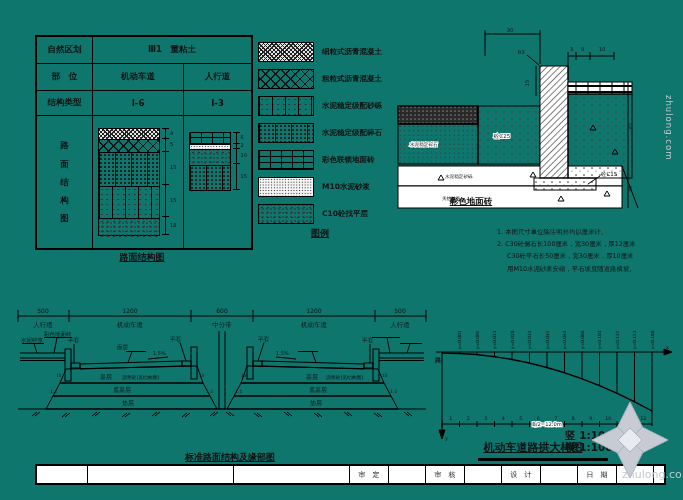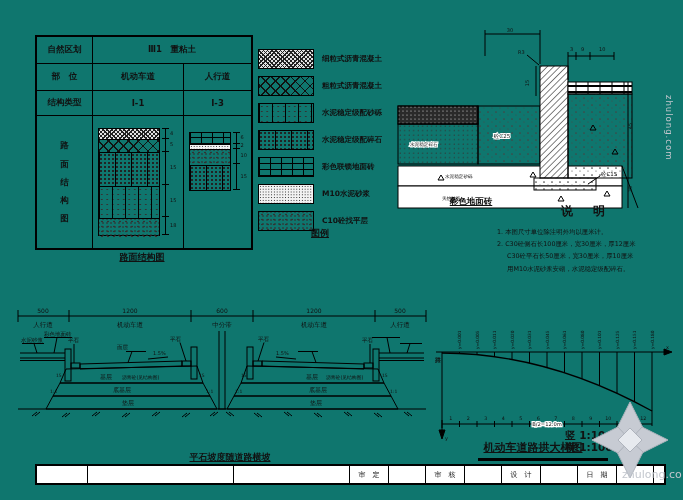--- a/index.html
+++ b/index.html
@@ -65,21 +65,21 @@
 
 <div class="sheet">
 
   <div class="abs stable">
     <div class="c">自然区划</div>
     <div class="c noR" style="grid-column:2/4">Ⅲ1　重粘土</div>
     <div class="c">部　位</div>
     <div class="c">机动车道</div>
     <div class="c noR">人行道</div>
     <div class="c">结构类型</div>
-    <div class="c">Ⅰ-1</div>
+    <div class="c">Ⅰ-6</div>
     <div class="c noR">Ⅰ-3</div>
     <div class="c noB">
       <div class="vertlabel">路面结构图</div>
     </div>
 
     <div class="c noB">
       <div style="position:relative;width:80px;height:108px;">
         <div class="stack" style="width:60px;height:106px;">
           <div class="layer pat-fine" style="height:10px"></div>
           <div class="layer pat-coarse" style="height:12px"></div>
@@ -122,21 +122,21 @@
           <span class="dimnum" style="top:5px">6</span>
           <span class="dimnum" style="top:13px">2</span>
           <span class="dimnum" style="top:23px">10</span>
           <span class="dimnum" style="top:44px">15</span>
         </div>
       </div>
     </div>
   </div>
   <div class="abs cap" style="left:35px;top:251px;width:214px;font-size:9px;">路面结构图</div>
 
-  <div class="abs" style="left:258px;top:49px;">
+  <div class="abs" style="left:258px;top:42px;">
     <div class="legend-row">
       <div class="legend-sw pat-fine"></div>
       <div class="legend-lb">细粒式沥青混凝土</div>
       </div>
     <div class="legend-row">
       <div class="legend-sw pat-coarse"></div>
       <div class="legend-lb">粗粒式沥青混凝土</div>
       </div>
     <div class="legend-row">
       <div class="legend-sw pat-gravel"></div>
@@ -234,26 +234,25 @@
       <text x="242" y="163" transform="rotate(-90 242 163)" text-anchor="middle">35</text>
       <text x="112" y="112" font-size="5.5" text-anchor="middle" paint-order="stroke" stroke="#fff" stroke-width="2">砼C25</text>
       <text x="211" y="150" font-size="5.5">砼C15</text>
       <text x="20" y="120" font-size="4.6" paint-order="stroke" stroke="#fff" stroke-width="2">水泥稳定碎石</text>
       <text x="55" y="152" font-size="4.6">水泥稳定砂砾</text>
       <text x="52" y="174" font-size="4.6">天然砂砾</text>
     </g>
   </svg>
   <div class="abs cap" style="left:416px;top:196px;width:110px;font-size:8.5px;">彩色地面砖</div>
 
-  <div class="abs" style="left:530px;top:203px;width:110px;text-align:center;font-size:12px;letter-spacing:4px;font-weight:bold;">说　明</div>
   <div class="abs" style="left:497px;top:226px;width:180px;">
     <div class="notes-line">1. 本图尺寸单位除注明外均以厘米计。</div>
     <div class="notes-line">2. C30砼侧石长100厘米，宽30厘米，厚12厘米</div>
     <div class="notes-line notes-ind">C30砼平石长50厘米，宽30厘米，厚10厘米</div>
-    <div class="notes-line notes-ind">用M10水泥砂浆安砌，水泥稳定级配碎石。</div>
+    <div class="notes-line notes-ind">用M10水泥砂浆安砌，平石坡度随道路横坡。</div>
   </div>
 
   <svg class="abs" style="left:10px;top:303px;" width="422" height="148" viewBox="0 0 422 148" xmlns:xlink="http://www.w3.org/1999/xlink">
     <g stroke="#000" stroke-width="1" fill="none">
       <line x1="8" y1="13" x2="416" y2="13"></line>
       <line x1="8" y1="7" x2="8" y2="19"></line>
         <line x1="59" y1="7" x2="59" y2="19"></line>
       <line x1="181" y1="7" x2="181" y2="19"></line>
         <line x1="243" y1="7" x2="243" y2="19"></line>
       <line x1="365" y1="7" x2="365" y2="19"></line>
@@ -333,21 +332,21 @@
       <text x="296" y="76" font-size="6">基层</text>
       <text x="316" y="76" font-size="4.8">沥青砼(见结构图)</text>
       <text x="308" y="89" font-size="6" text-anchor="middle">底基层</text>
       <text x="306" y="102" font-size="6" text-anchor="middle">垫层</text>
       <text x="225" y="90" font-size="4.5">1:1</text>
       <text x="380" y="90" font-size="4.5">1:1</text>
       <text x="231" y="74" font-size="4.5">15</text>
       <text x="372" y="74" font-size="4.5">15</text>
     </g>
   </svg>
-  <div class="abs cap" style="left:150px;top:451px;width:160px;font-size:9px;">平石坡度随道路横坡</div>
+  <div class="abs cap" style="left:150px;top:451px;width:160px;font-size:9px;">标准路面结构及缘部图</div>
 
   <svg class="abs" style="left:432px;top:312px;" width="242" height="130" viewBox="0 0 242 130">
     <g stroke="#000" stroke-width="1" fill="none">
       <line x1="4" y1="40" x2="232" y2="40"></line>
       <polygon points="232,37 240,40 232,43" fill="#000"></polygon>
       <line x1="10" y1="40" x2="10" y2="124"></line>
       <polygon points="7,118 10,127 13,118" fill="#000"></polygon>
       <path d="M10 41 Q115 41 220 99" stroke-width="1.3"></path>
       <line x1="27.5" y1="40" x2="27.5" y2="41.4"></line>
         <line x1="45" y1="40" x2="45" y2="42.6"></line>

